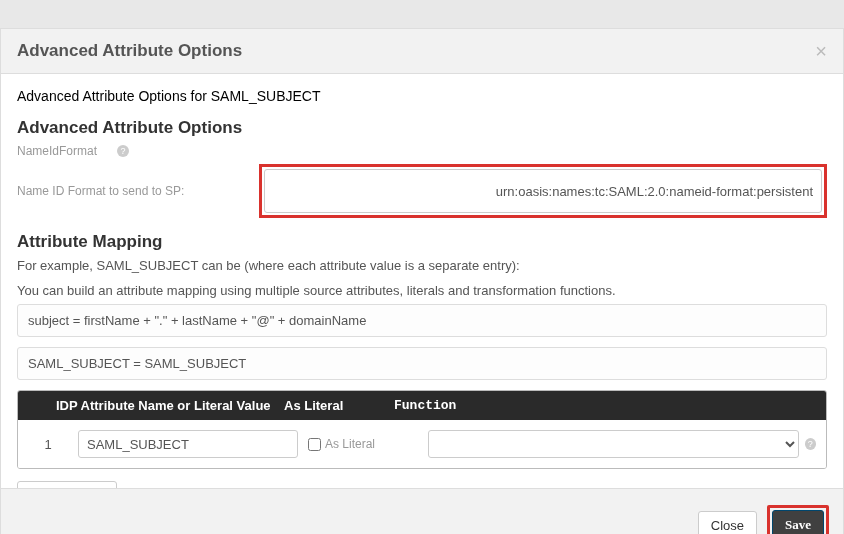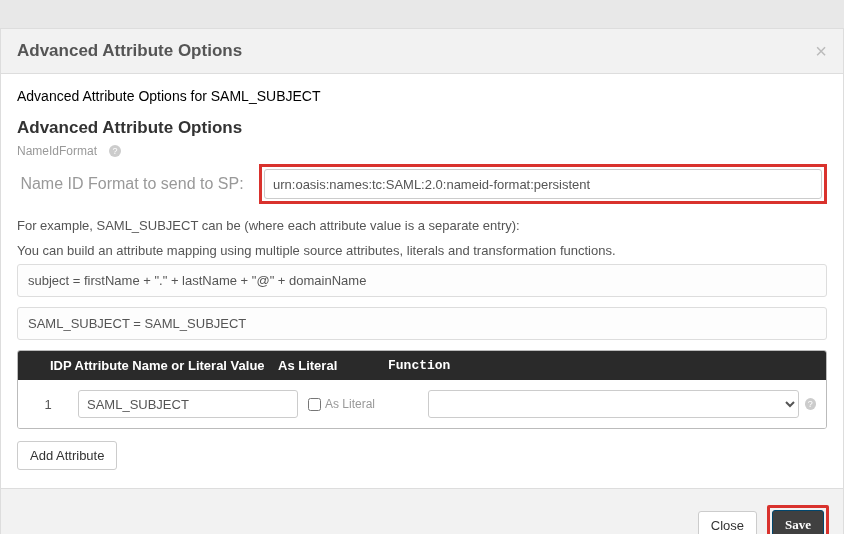--- a/index.html
+++ b/index.html
@@ -54,58 +54,58 @@
     font-size: 17px;
     font-weight: bold;
     color: #333;
     margin-bottom: 6px;
   }
   .meta-label {
     font-size: 12px;
     color: #999;
     display: flex;
     align-items: center;
-    gap: 12px;
+    gap: 20px;
     margin-bottom: 6px;
   }
   .help-circle {
     display: inline-flex;
     width: 12px; height: 12px;
     border-radius: 50%;
     background: #ccc;
     color: #fff;
     font-size: 9px;
     align-items: center;
     justify-content: center;
   }
   .form-row {
     display: flex;
     align-items: center;
     gap: 12px;
     margin-bottom: 14px;
   }
   .form-row-label {
-    font-size: 16px;
+    font-size: 12px;
     color: #999;
     width: 230px;
     flex: 0 0 230px;
-    text-align: center;
   }
   .highlight-red {
     border: 3px solid #d9322d;
     padding: 2px;
   }
   .text-input {
     width: 100%;
-    height: 30px;
+    height: 44px;
     border: 1px solid #ccc;
     border-radius: 3px;
     padding: 4px 8px;
     font-size: 13px;
     color: #555;
+    text-align: right;
   }
   .description {
     font-size: 13px;
     color: #555;
     margin-bottom: 6px;
   }
   .readonly-box {
     border: 1px solid #ddd;
     border-radius: 3px;
     padding: 8px 10px;
@@ -120,21 +120,21 @@
     overflow: hidden;
     margin-bottom: 12px;
   }
   .mapping-header {
     background: #2a2a2a;
     color: #fff;
     display: flex;
     align-items: center;
     font-size: 13px;
     font-weight: bold;
-    padding: 7px 0;
+    padding: 7px 6px;
   }
   .mapping-row {
     display: flex;
     align-items: center;
     padding: 10px;
     gap: 10px;
     background: #fff;
   }
   .col-idx { width: 40px; text-align: center; font-size: 13px; color: #555; }
   .col-attr { flex: 0 0 220px; }
@@ -217,20 +217,21 @@
       <span class="help-circle">?</span>
     </div>
 
     <div class="form-row">
       <div class="form-row-label">Name ID Format to send to SP:</div>
       <div class="highlight-red" style="flex:1;">
         <input type="text" class="text-input" value="urn:oasis:names:tc:SAML:2.0:nameid-format:persistent" style="">
       </div>
     </div>
 
+    <div class="section-heading">Attribute Mapping</div>
 
     <div class="description" style="margin-bottom:10px;">For example, SAML_SUBJECT can be (where each attribute value is a separate entry):</div>
     <div class="description">You can build an attribute mapping using multiple source attributes, literals and transformation functions.</div>
 
     <div class="readonly-box">subject = firstName + "." + lastName + "@" + domainName</div>
     <div class="readonly-box">SAML_SUBJECT = SAML_SUBJECT</div>
 
     <div class="mapping-table">
       <div class="mapping-header">
         <div class="mh-attr">IDP Attribute Name or Literal Value</div>

